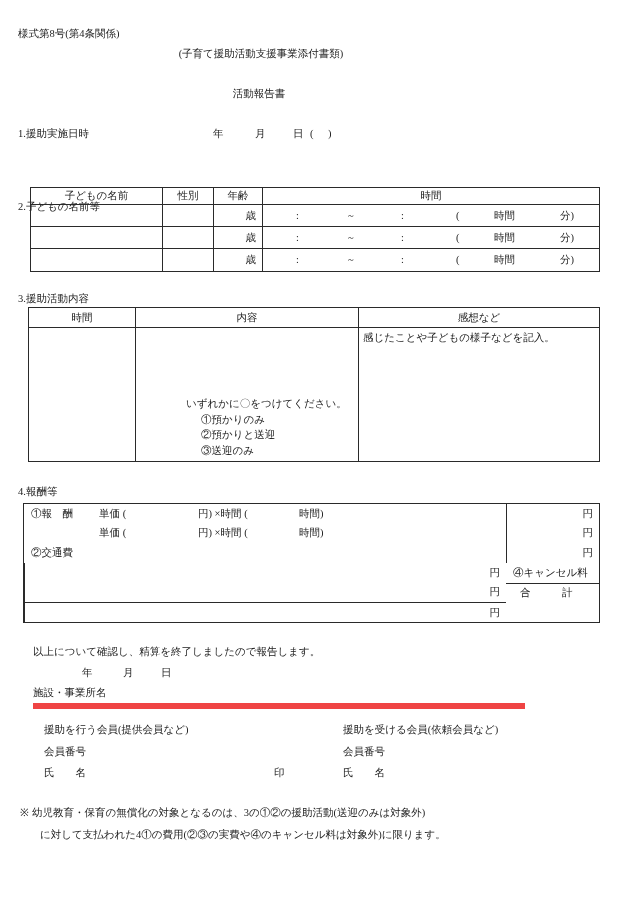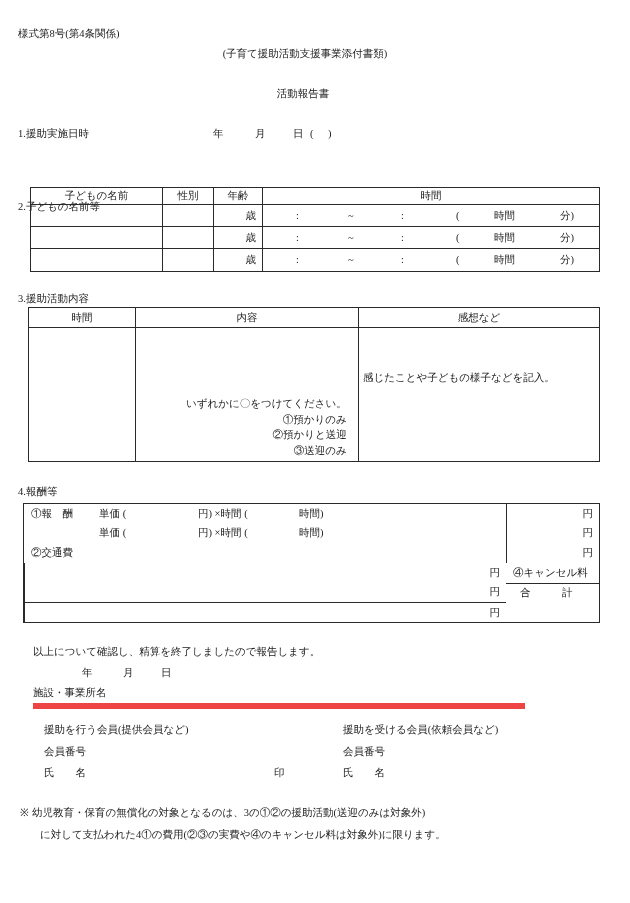--- a/index.html
+++ b/index.html
@@ -3,21 +3,21 @@
 <meta charset="utf-8">
 <style>
   * { margin:0; padding:0; box-sizing:border-box; }
   html,body { background:#ffffff; }
   .page {
     position:relative; width:600px; height:903px; background:#ffffff;
     font-family:"Liberation Serif","DejaVu Serif",serif;
     color:#1c1c1c; font-size:10.5px; line-height:14px;
   }
   .abs { position:absolute; white-space:nowrap; }
-  .ctr { transform:translateX(-50%);margin-left:44px; }
+  .ctr { transform:translateX(-50%); }
 
   
   .s2-table {
     left:30px; top:187px; width:570px; height:85px;
     border:1px solid #2a2a2a;
     display:grid;
     grid-template-columns:132px 51px 49px 1fr;
     grid-template-rows:17px 1fr 1fr 1fr;
   }
   .s2-table .c { border-right:1px solid #2a2a2a; border-bottom:1px solid #2a2a2a;
@@ -34,22 +34,22 @@
     border:1px solid #2a2a2a;
     display:grid;
     grid-template-columns:107px 223px 1fr;
     grid-template-rows:20px 1fr;
   }
   .s3-table .c { border-right:1px solid #2a2a2a; overflow:hidden; }
   .s3-table .hc { border-bottom:1px solid #2a2a2a; display:flex; align-items:center; justify-content:center; }
   .s3-table .c.last-col { border-right:none; }
   .s3-table .content-cell { position:relative; }
   .s3-table .choices { position:absolute; left:2px; bottom:3px; line-height:15.5px;margin-left:48px; }
-  .s3-table .choices .opt { padding-left:15px;text-align:right; }
-  .s3-table .impression-cell { padding:3px 4px;margin-top:40px; }
+  .s3-table .choices .opt { padding-left:15px; }
+  .s3-table .impression-cell { padding:3px 4px; }
 
   
   .s4-table {
     left:23px; top:503px; width:577px; height:120px;
     border:1px solid #2a2a2a;
     display:grid;
     grid-template-columns:482px 1fr;
     grid-template-rows:repeat(6,1fr);
   }
   .s4-table .lc { position:relative; }

